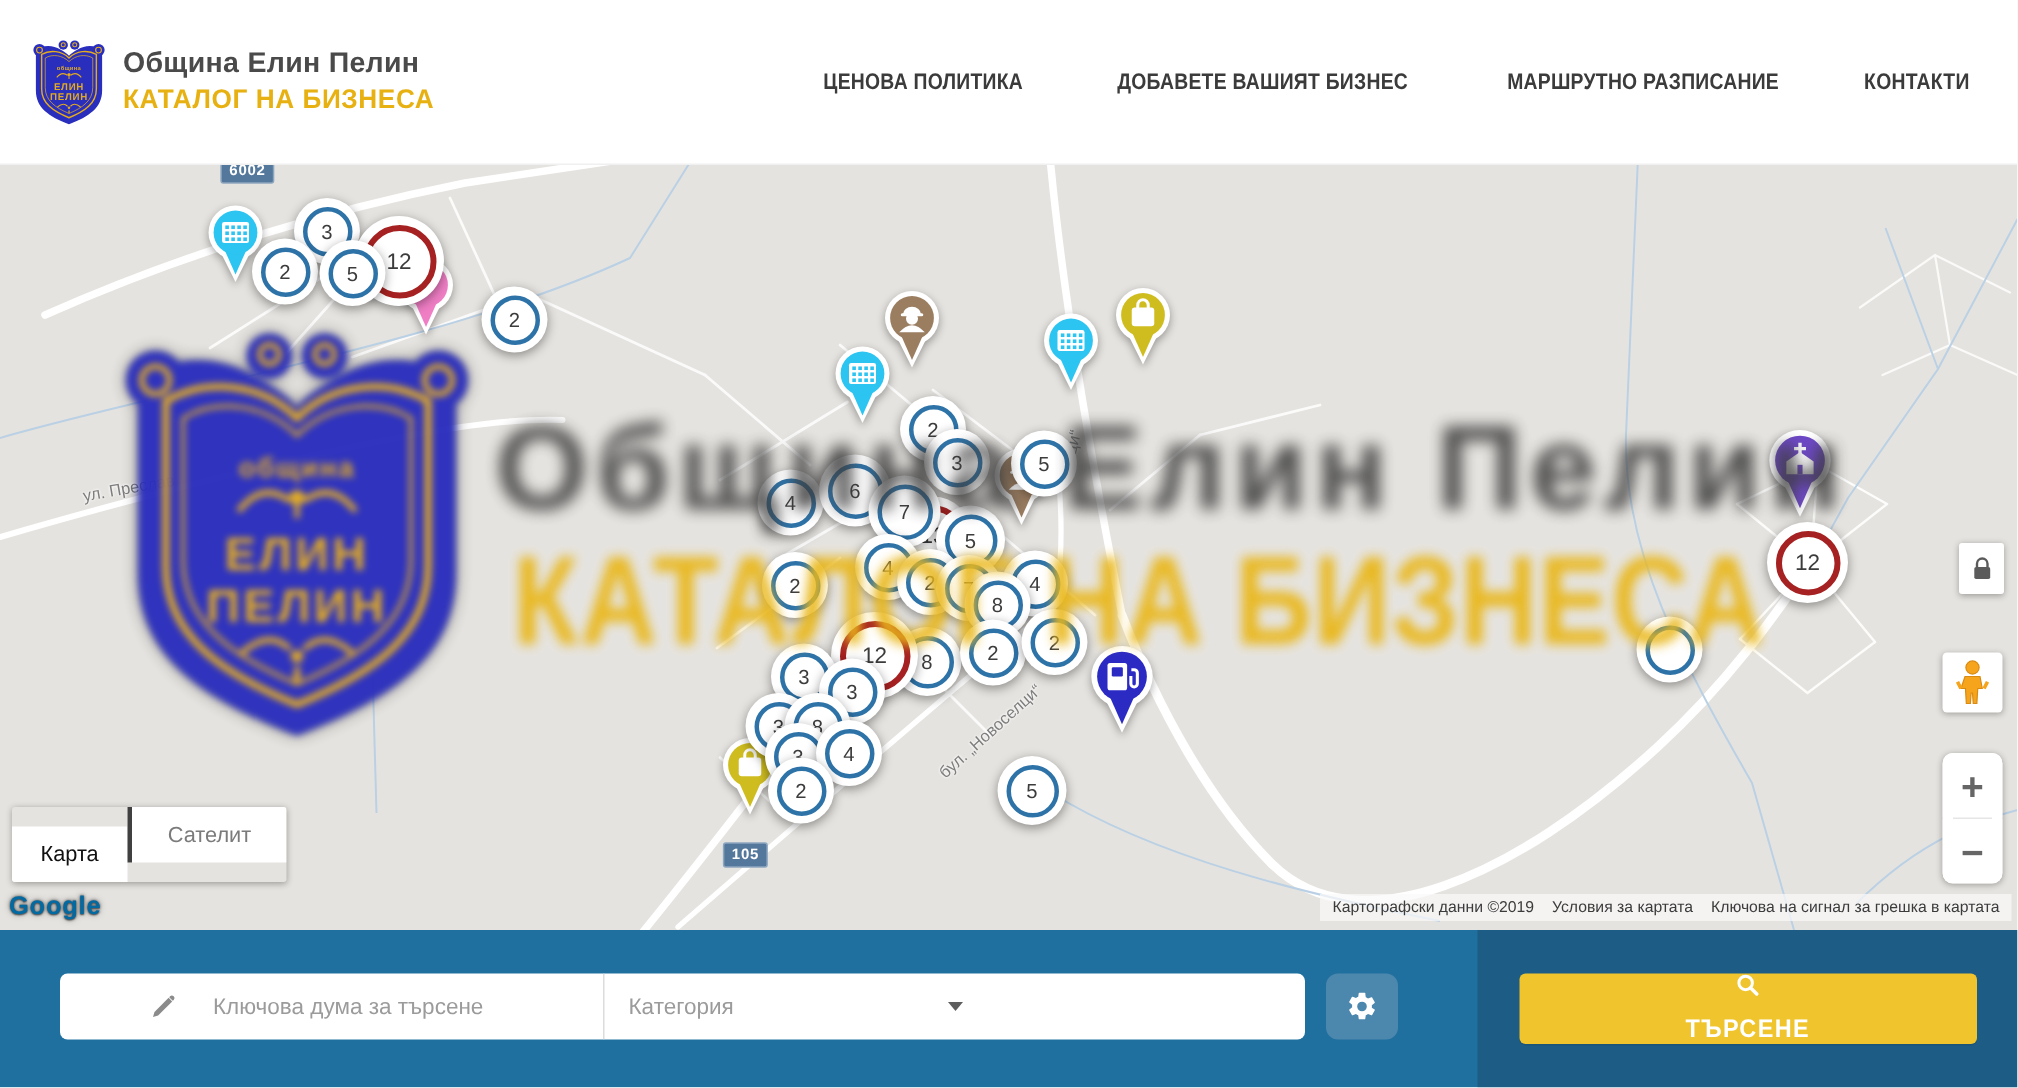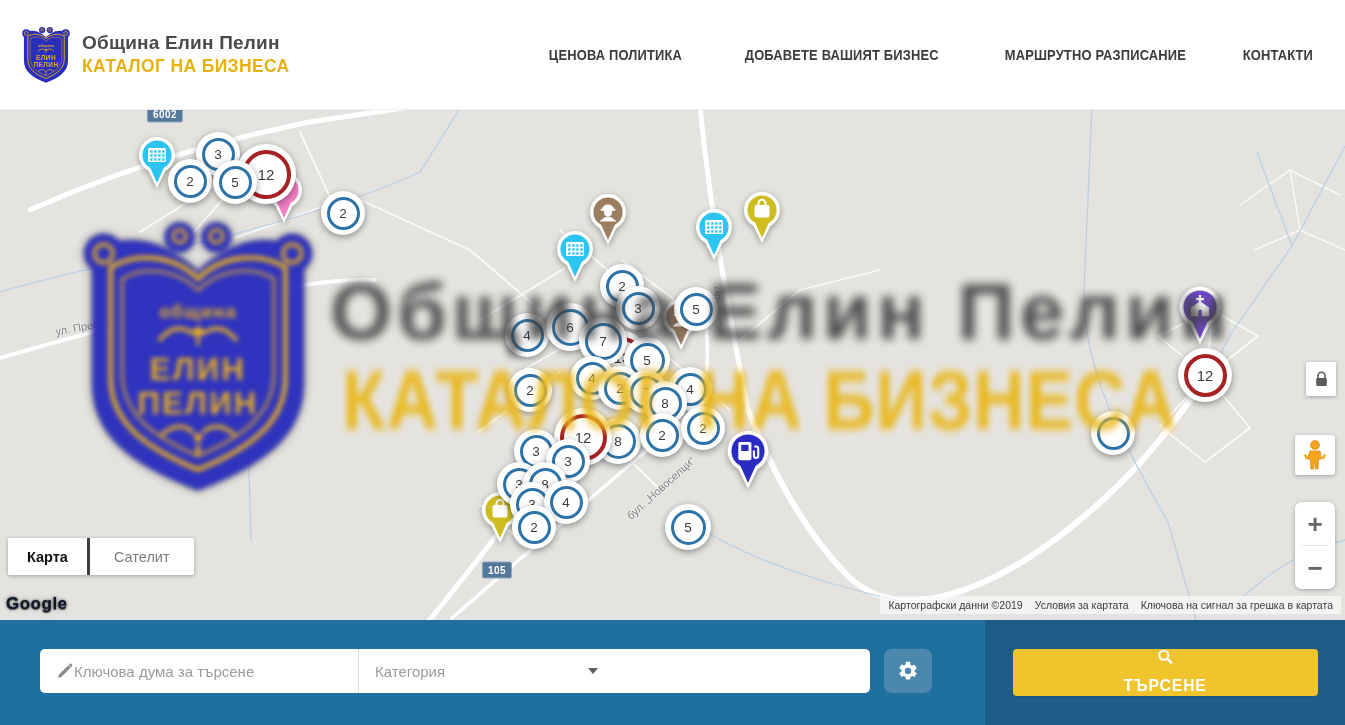--- a/index.html
+++ b/index.html
@@ -49,23 +49,23 @@
               white-space:nowrap; letter-spacing:5px; filter:blur(5px); opacity:.9; }
   .wm-line2 { position:absolute; left:342px; top:242px; font-size:84px; font-weight:bold; color:#e9b71b;
               white-space:nowrap; transform:scaleX(.85); transform-origin:left center;
               filter:blur(4px); opacity:.96; letter-spacing:1px; }
 
   
   .maptype { position:absolute; left:8px; top:428px; display:flex; z-index:10;
              box-shadow:0 1px 4px rgba(0,0,0,.3); border-radius:2px; overflow:hidden; }
   .maptype button { height:37px; background:#fff; border:none; font-family:inherit; font-size:14.5px;
                     padding:0 19px; cursor:pointer; }
-  .maptype .mt-map { font-weight:bold; color:#111; }
+  .maptype .mt-map { font-weight:normal; color:#111;margin-top:13px; }
   .maptype .mt-sat { color:#7b7b7b; border-left:3px solid #404040; padding:0 24px; }
-  .google-logo { position:absolute; left:6px; bottom:6px; z-index:10; color:#0f172a; font-size:17px;
+  .google-logo { position:absolute; left:6px; bottom:6px; z-index:10; color:#0369a1; font-size:17px;
                  font-weight:bold; letter-spacing:.5px; cursor:pointer;
                  text-shadow:0 0 2px rgba(80,80,80,.9),0 0 4px rgba(80,80,80,.6),0 1px 1px rgba(60,60,60,.8); }
   .attribution { position:absolute; right:4px; bottom:6px; z-index:10; display:flex; gap:12px;
                  background:rgba(250,250,250,.72); padding:3px 8px; font-size:10.5px; color:#3c3c3c; }
   .attribution a { color:#3c3c3c; text-decoration:none; cursor:pointer; }
   .ctl-btn { position:absolute; background:#fff; border:none; box-shadow:0 1px 4px rgba(0,0,0,.3);
              cursor:pointer; z-index:10; display:flex; align-items:center; justify-content:center; }
   .lock-btn { left:1306px; top:252px; width:30px; height:34px; border-radius:2px; }
   .pegman-btn { left:1295px; top:325px; width:40px; height:40px; border-radius:3px; }
   .zoomctl { position:absolute; left:1295px; top:392px; width:40px; background:#fff; border-radius:7px;
@@ -76,21 +76,21 @@
   .zoom-divider { height:1px; background:#e6e6e6; margin:0 7px; }
 
   
   .searchbar { position:relative; height:105px; background:#20709f; z-index:20; }
   .searchbar-right { position:absolute; right:0; top:0; bottom:0; width:360px; background:#1d5c84;
                      display:flex; align-items:center; justify-content:center; }
   .search-left { position:absolute; left:40px; top:29px; display:flex; gap:14px; }
   .fields { display:flex; background:#fff; border-radius:5px; height:44px; width:830px; overflow:hidden; }
   .field { display:flex; align-items:center; }
   .field + .field { border-left:1px solid #dcdcdc;gap:18px; }
-  .f-keyword { width:318px; padding:0 12px 0 16px; gap:0; }
+  .f-keyword { width:318px; padding:0 12px 0 16px; gap:24px;margin-left:44px; }
   .f-keyword input { border:none; outline:none; flex:1; font-size:15px; color:#555; font-family:inherit; }
   .f-keyword input::placeholder { color:#9b9b9b; }
   .f-select { width:256px; padding:0 16px; justify-content:space-between; cursor:pointer; }
   .f-select .val { color:#9b9b9b; font-size:15px; }
   .caret { width:0; height:0; border-left:5px solid transparent; border-right:5px solid transparent;
            border-top:6px solid #5e5e5e; }
   .gear-btn { width:48px; height:44px; border:none; border-radius:8px; background:#4c87ad; cursor:pointer;
               display:flex; align-items:center; justify-content:center; }
   .search-btn { width:305px; height:47px; border:none; border-radius:4px; background:#efc42c;
                 color:#fff; font-size:17px; font-weight:bold; letter-spacing:1px; cursor:pointer;

